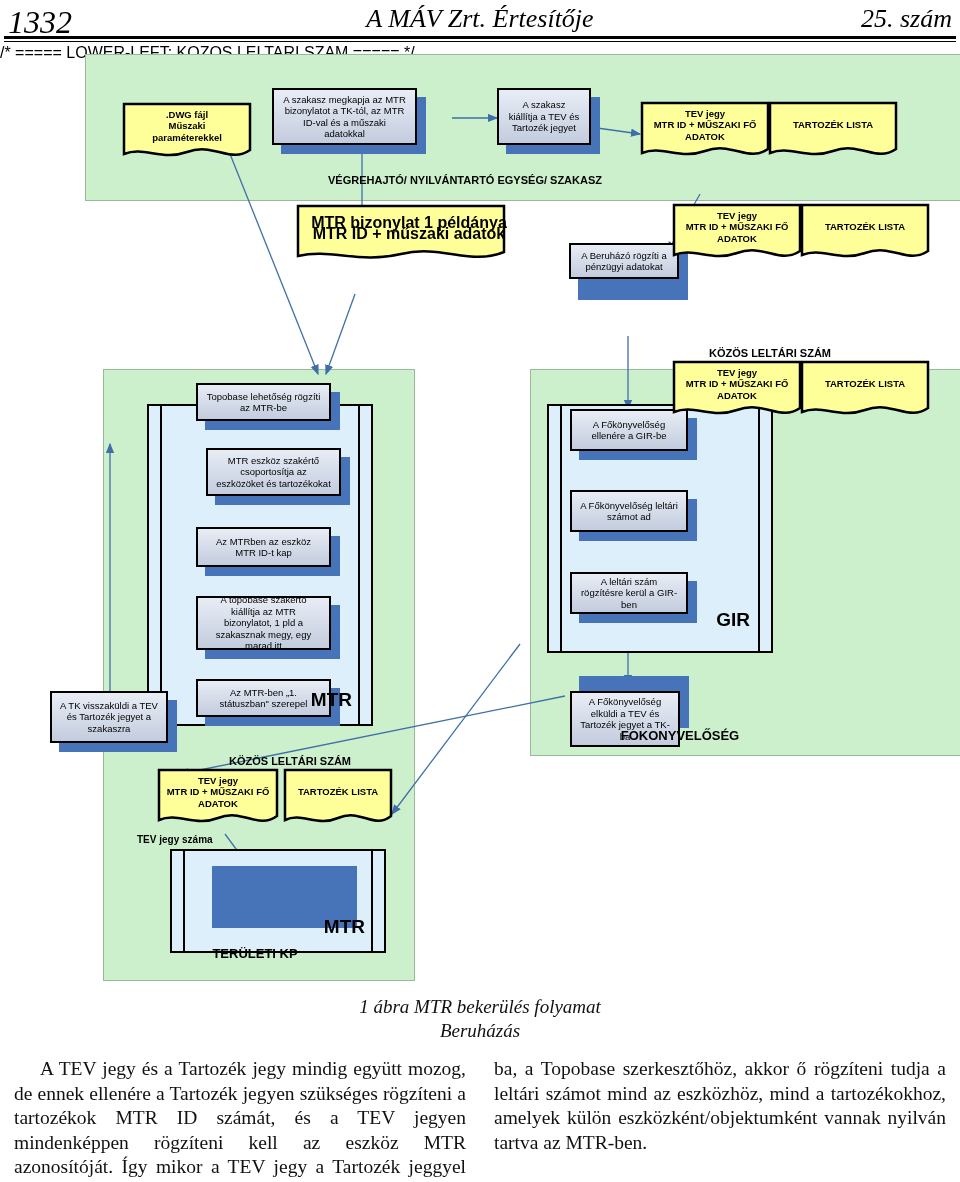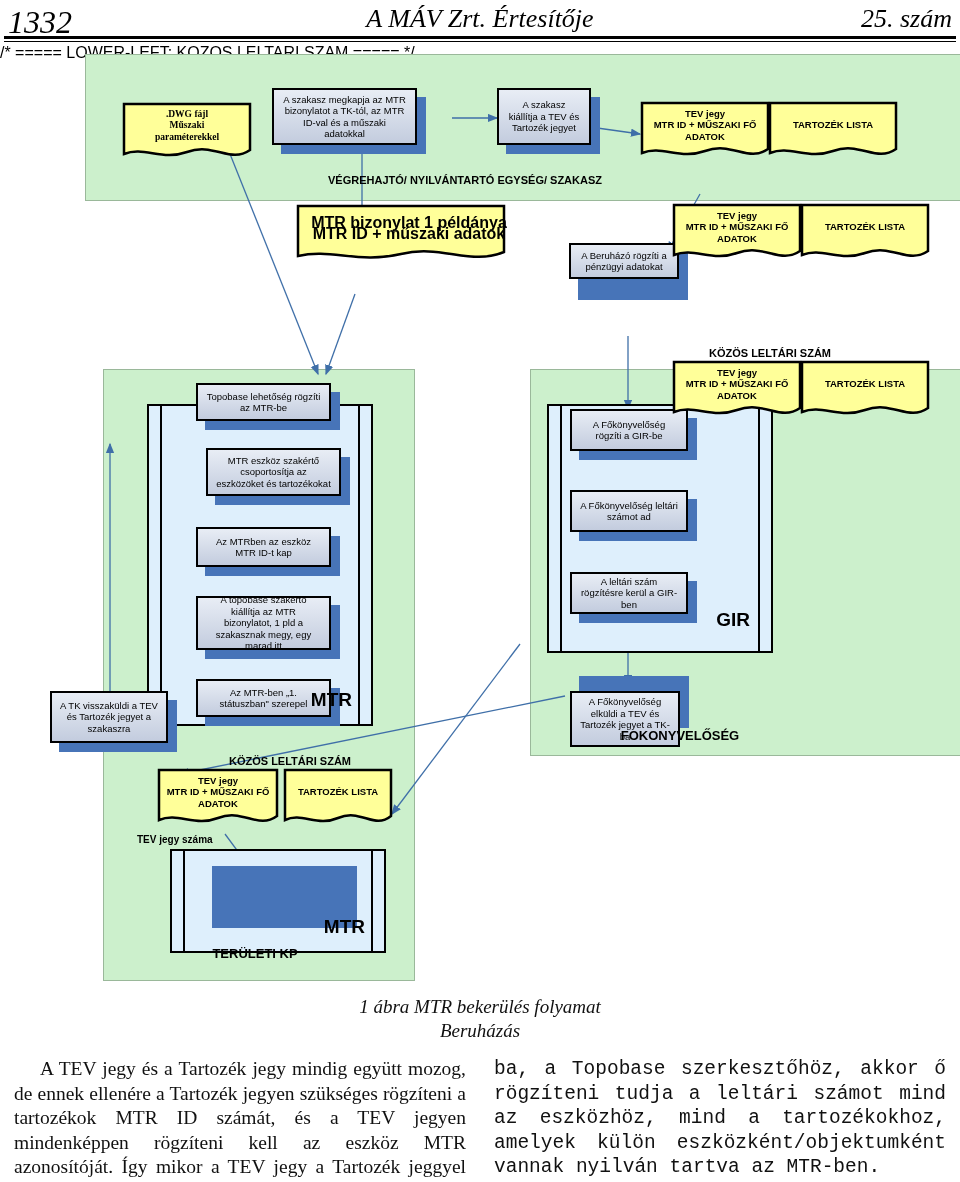--- a/index.html
+++ b/index.html
@@ -90,21 +90,21 @@
     position:absolute;left:0;top:1057px;width:960px;height:125px;
   }
   #body-text .col{
     position:absolute;top:0;width:452px;
     font-family:"Liberation Serif", serif;font-size:19.5px;line-height:24.5px;
     text-align:justify;color:#111;
   }
   #body-text .col.left{left:14px;}
   #body-text .col.right{left:494px;}
   #body-text .col.left p{margin:0;text-indent:26px;}
-  #body-text .col.right p{margin:0;text-indent:0;font-family:Liberation Mono, monospace;}
+  #body-text .col.right p{margin:0;text-indent:0;}
 </style>
 </head>
 <body>
 
 <div id="page-header">
   <div class="hdr-left">1332</div>
   <div class="hdr-center">A MÁV Zrt. Értesítője</div>
   <div class="hdr-right">25. szám</div>
   <div class="rule-thick"></div>
   <div class="rule-thin"></div>
@@ -161,21 +161,21 @@
       <path d="M266,521 L266,545"></path>
       <path d="M266,602 L266,628"></path>
     </g>
   </svg>
 
   
   <div class="doc" style="left:122px;top:58px;width:130px;height:62px;">
     <svg width="130" height="62" viewBox="0 0 130 62">
       <path d="M2,2 L128,2 L128,48 C108,62 92,40 65,50 C40,59 22,44 2,52 Z" fill="#ffff99" stroke="#000" stroke-width="2.5"></path>
     </svg>
-    <div class="doc-txt" style="height:48px;white-space:pre-line;font-family:Liberation Serif, serif;">.DWG fájl
+    <div class="doc-txt" style="height:48px;white-space:pre-line;">.DWG fájl
 Műszaki
 paraméterekkel</div>
   </div>
 
   <div class="proc-shadow" style="left:281px;top:53px;width:145px;height:57px;"></div>
   <div class="proc" style="left:272px;top:44px;width:145px;height:57px;">A szakasz megkapja az MTR bizonylatot a TK-tól, az MTR ID-val és a műszaki adatokkal</div>
 
   <div class="proc-shadow" style="left:506px;top:53px;width:94px;height:57px;"></div>
   <div class="proc" style="left:497px;top:44px;width:94px;height:57px;">A szakasz kiállítja a TEV és Tartozék jegyet</div>
 
@@ -247,21 +247,21 @@
 
   
   <div class="proc-shadow" style="left:59px;top:656px;width:118px;height:52px;"></div>
   <div class="proc" style="left:50px;top:647px;width:118px;height:52px;">A TK visszaküldi a TEV és Tartozék jegyet a szakaszra</div>
 
   
   <div class="blue-panel" style="left:547px;top:360px;width:222px;height:245px;"></div>
   <div class="blue-panel-inner" style="left:560px;top:360px;width:196px;height:245px;"></div>
 
   <div class="proc-shadow" style="left:579px;top:374px;width:118px;height:42px;"></div>
-  <div class="proc" style="left:570px;top:365px;width:118px;height:42px;">A Főkönyvelőség rögzíti a GIR-be</div>
+  <div class="proc" style="left:570px;top:365px;width:118px;height:42px;">A Főkönyvelőség ellenére a GIR-be</div>
 
   <div class="proc-shadow" style="left:579px;top:455px;width:118px;height:42px;"></div>
   <div class="proc" style="left:570px;top:446px;width:118px;height:42px;">A Főkönyvelőség leltári számot ad</div>
 
   <div class="proc-shadow" style="left:579px;top:537px;width:118px;height:42px;"></div>
   <div class="proc" style="left:570px;top:528px;width:118px;height:42px;">A leltári szám rögzítésre kerül a GIR-ben</div>
 
   <div class="caption big" style="left:690px;top:565px;width:60px;text-align:right;z-index:8;">GIR</div>
 
   

